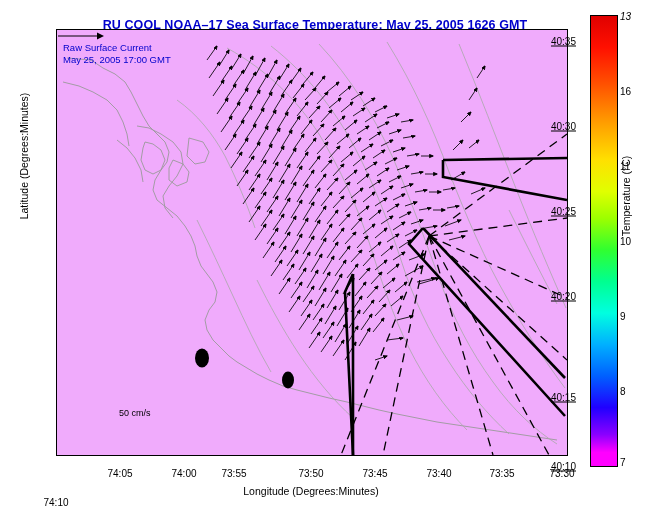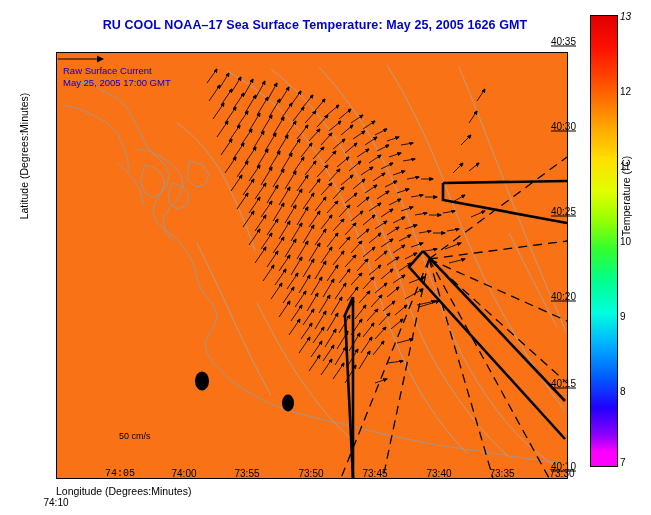--- a/index.html
+++ b/index.html
@@ -6,36 +6,36 @@
   body{width:651px;height:515px;background:#ffffff;font-family:"Liberation Sans",sans-serif;overflow:hidden;position:relative;}
   #root{position:absolute;left:0;top:0;width:576px;height:515px;}
 
   .title{
     position:absolute;left:60px;top:18px;width:510px;text-align:center;
     color:#0000cc;font-size:12.5px;font-weight:bold;letter-spacing:0.1px;
   }
 
   
   .plot{
-    position:absolute;left:56px;top:52px;width:510px;height:425px;
-    border:1px solid #000;background:#f97316;overflow:hidden;
+    position:absolute;left:56px;top:29px;width:510px;height:425px;
+    border:1px solid #000;background:#f0abfc;overflow:hidden;
   }
   .plot svg{position:absolute;left:0;top:0;}
 
   .annot{
     position:absolute;color:#0000cc;font-size:9.5px;line-height:11px;white-space:pre;
   }
 
   
   .tick{position:absolute;font-size:10px;color:#000;}
   .xtick{transform:translateX(-50%);top:468px;}
   .ytick{right:0;text-align:right;transform:translateY(-50%);text-decoration:underline;}
 
   .xlabel{
-    position:absolute;left:56px;top:485px;width:510px;
+    position:absolute;left:56px;top:485px;width:510px;text-align:center;
     font-size:10.5px;color:#000;
   }
   .ylabel{
     position:absolute;left:-86px;top:150px;width:220px;text-align:center;
     font-size:10.5px;color:#000;transform:rotate(-90deg);transform-origin:center;
   }
 
   
   .cbar{
     position:absolute;left:590px;top:15px;width:26px;height:450px;border:1px solid #000;
@@ -414,39 +414,39 @@
     <svg class="scalearrow" width="50" height="12">
       <line x1="1" y1="6" x2="40" y2="6" stroke="#000" stroke-width="1.2"></line>
       <path d="M40,2.6 L47,6 L40,9.4 z" fill="#000"></path>
     </svg>
   </div>
 
   <div class="tick ytick" style="top:41px;width:52px;">40:35</div>
   <div class="tick ytick" style="top:126px;width:52px;">40:30</div>
   <div class="tick ytick" style="top:211px;width:52px;">40:25</div>
   <div class="tick ytick" style="top:296px;width:52px;">40:20</div>
-  <div class="tick ytick" style="top:383px;width:52px;text-align:right;">40:15</div>
+  <div class="tick ytick" style="top:397px;width:52px;text-align:right;">40:15</div>
   <div class="tick ytick" style="top:466px;width:52px;">40:10</div>
 
   <div class="tick xtick" style="left:56px;margin-top:29px;">74:10</div>
-  <div class="tick xtick" style="left:120px;font-family:Liberation Mono, monospace;">74:05</div>
+  <div class="tick xtick" style="left:120px;">74:05</div>
   <div class="tick xtick" style="left:184px;">74:00</div>
-  <div class="tick xtick" style="left:247px;">73:55</div>
+  <div class="tick xtick" style="left:234px;">73:55</div>
   <div class="tick xtick" style="left:311px;">73:50</div>
   <div class="tick xtick" style="left:375px;text-align:right;">73:45</div>
   <div class="tick xtick" style="left:439px;">73:40</div>
   <div class="tick xtick" style="left:502px;">73:35</div>
   <div class="tick xtick" style="left:562px;">73:30</div>
 
   <div class="xlabel">Longitude (Degrees:Minutes)</div>
   <div class="ylabel">Latitude (Degrees:Minutes)</div>
 
   <div class="cbar"></div>
   <div class="cbtick" style="top:16px;font-style:italic;">13</div>
-  <div class="cbtick" style="top:91px;">12</div>
+  <div class="cbtick" style="top:91px;">16</div>
   <div class="cbtick" style="top:166px;">11</div>
   <div class="cbtick" style="top:241px;">10</div>
   <div class="cbtick" style="top:316px;">9</div>
   <div class="cbtick" style="top:391px;">8</div>
   <div class="cbtick" style="top:462px;">7</div>
   <div class="cblabel">Temperature (°C)</div>
 
 </div>
 
 </body></html>

